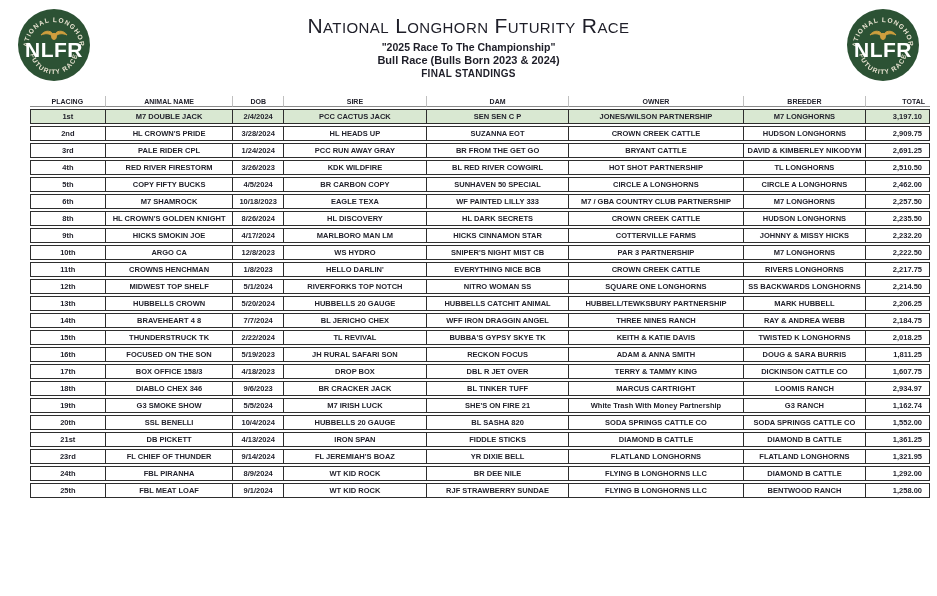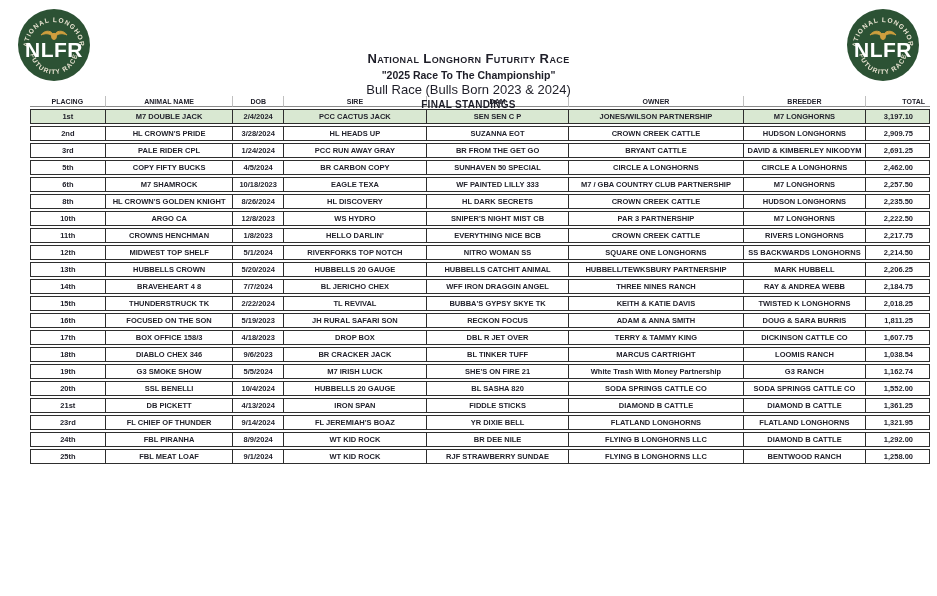--- a/index.html
+++ b/index.html
@@ -4,24 +4,24 @@
 <style>
   * { margin:0; padding:0; box-sizing:border-box; }
   html,body { width:937px; height:596px; background:#ffffff; overflow:hidden;
     font-family:"Liberation Sans", sans-serif; color:#23232d; }
 
   
   .page-header { display:flex; justify-content:space-between; align-items:flex-start;
     padding:8px 17px 0 17px; height:92px; }
   .logo { width:74px; height:74px; flex:0 0 auto; }
   .title-block { flex:1 1 auto; text-align:center; padding-top:6px; }
-  .main-title { font-size:13px; font-weight:bold; font-variant:small-caps;
-    letter-spacing:0.4px; color:#1e1e28;margin-top:37px; }
+  .main-title { font-size:21px; font-weight:normal; font-variant:small-caps;
+    letter-spacing:0.4px; color:#1e1e28; }
   .sub-title { font-size:10.5px; font-weight:bold; margin-top:3px; color:#1e1e28; }
-  .sub-title2 { font-size:13px; font-weight:normal; margin-top:1px; color:#1e1e28; }
+  .sub-title2 { font-size:11px; font-weight:bold; margin-top:1px; color:#1e1e28; }
   .final-standings { font-size:10px; font-weight:bold; margin-top:2px;
     letter-spacing:0.3px; color:#1e1e28; }
 
   .logo svg text { font-family:"Liberation Sans", sans-serif; }
   .logo-circle { fill:var(--logo-bg,#2c5234); }
   .logo-acronym { fill:#ffffff; font-size:21px; font-weight:bold; letter-spacing:0.5px; }
   .logo-arc-text { fill:#e9e4d2; font-size:6.6px; font-weight:bold; letter-spacing:1px; }
   .logo-horn { stroke:var(--logo-gold,#cf9f3e); fill:var(--logo-gold,#cf9f3e); }
 
   
@@ -30,21 +30,21 @@
     table-layout:fixed; }
   th { font-size:7px; font-weight:bold; text-align:center; height:11px;
     border-bottom:1px solid #8a8a8a; border-left:1px solid #c0c0c0;
     padding:1px 2px; color:#23232d; overflow:hidden; white-space:nowrap; }
   th:first-child { border-left:none; }
   th.col-total { text-align:right; padding-right:5px; }
   td { font-size:7.5px; font-weight:bold; text-align:center; height:15px;
     border-top:1px solid #2e2e2e; border-bottom:1px solid #2e2e2e;
     border-left:1px solid #2e2e2e; padding:1px 3px; background:#ffffff;
     overflow:hidden; white-space:nowrap; color:#23232d; }
-  td:last-child { border-right:1px solid #2e2e2e; text-align:right; padding-right:16px; }
+  td:last-child { border-right:1px solid #2e2e2e; text-align:right; padding-right:7px; }
   tr.highlight td { background:var(--highlight,#d9e8d2); }
 </style>
 </head>
 <body>
 
 <div class="page-header">
 
   <div class="logo">
     <svg viewBox="0 0 74 74" width="74" height="74">
       <circle class="logo-circle" cx="37" cy="37" r="36"></circle>
@@ -133,20 +133,30 @@
           <td>3rd</td>
           <td>PALE RIDER CPL</td>
           <td>1/24/2024</td>
           <td>PCC RUN AWAY GRAY</td>
           <td>BR FROM THE GET GO</td>
           <td>BRYANT CATTLE</td>
           <td>DAVID &amp; KIMBERLEY NIKODYM</td>
           <td>2,691.25</td>
         </tr>
         <tr>
+          <td>4th</td>
+          <td>RED RIVER FIRESTORM</td>
+          <td>3/26/2023</td>
+          <td>KDK WILDFIRE</td>
+          <td>BL RED RIVER COWGIRL</td>
+          <td>HOT SHOT PARTNERSHIP</td>
+          <td>TL LONGHORNS</td>
+          <td>2,510.50</td>
+        </tr>
+        <tr>
           <td>5th</td>
           <td>COPY FIFTY BUCKS</td>
           <td>4/5/2024</td>
           <td>BR CARBON COPY</td>
           <td>SUNHAVEN 50 SPECIAL</td>
           <td>CIRCLE A LONGHORNS</td>
           <td>CIRCLE A LONGHORNS</td>
           <td>2,462.00</td>
         </tr>
         <tr>
@@ -163,20 +173,30 @@
           <td>8th</td>
           <td>HL CROWN'S GOLDEN KNIGHT</td>
           <td>8/26/2024</td>
           <td>HL DISCOVERY</td>
           <td>HL DARK SECRETS</td>
           <td>CROWN CREEK CATTLE</td>
           <td>HUDSON LONGHORNS</td>
           <td>2,235.50</td>
         </tr>
         <tr>
+          <td>9th</td>
+          <td>HICKS SMOKIN JOE</td>
+          <td>4/17/2024</td>
+          <td>MARLBORO MAN LM</td>
+          <td>HICKS CINNAMON STAR</td>
+          <td>COTTERVILLE FARMS</td>
+          <td>JOHNNY &amp; MISSY HICKS</td>
+          <td>2,232.20</td>
+        </tr>
+        <tr>
           <td>10th</td>
           <td>ARGO CA</td>
           <td>12/8/2023</td>
           <td>WS HYDRO</td>
           <td>SNIPER'S NIGHT MIST CB</td>
           <td>PAR 3 PARTNERSHIP</td>
           <td>M7 LONGHORNS</td>
           <td>2,222.50</td>
         </tr>
         <tr>
@@ -250,21 +270,21 @@
           <td>1,607.75</td>
         </tr>
         <tr>
           <td>18th</td>
           <td>DIABLO CHEX 346</td>
           <td>9/6/2023</td>
           <td>BR CRACKER JACK</td>
           <td>BL TINKER TUFF</td>
           <td>MARCUS CARTRIGHT</td>
           <td>LOOMIS RANCH</td>
-          <td>1,038.54</td>
+          <td>2,934.97</td>
         </tr>
         <tr>
           <td>19th</td>
           <td>G3 SMOKE SHOW</td>
           <td>5/5/2024</td>
           <td>M7 IRISH LUCK</td>
           <td>SHE'S ON FIRE 21</td>
           <td>White Trash With Money Partnership</td>
           <td>G3 RANCH</td>
           <td>1,162.74</td>

